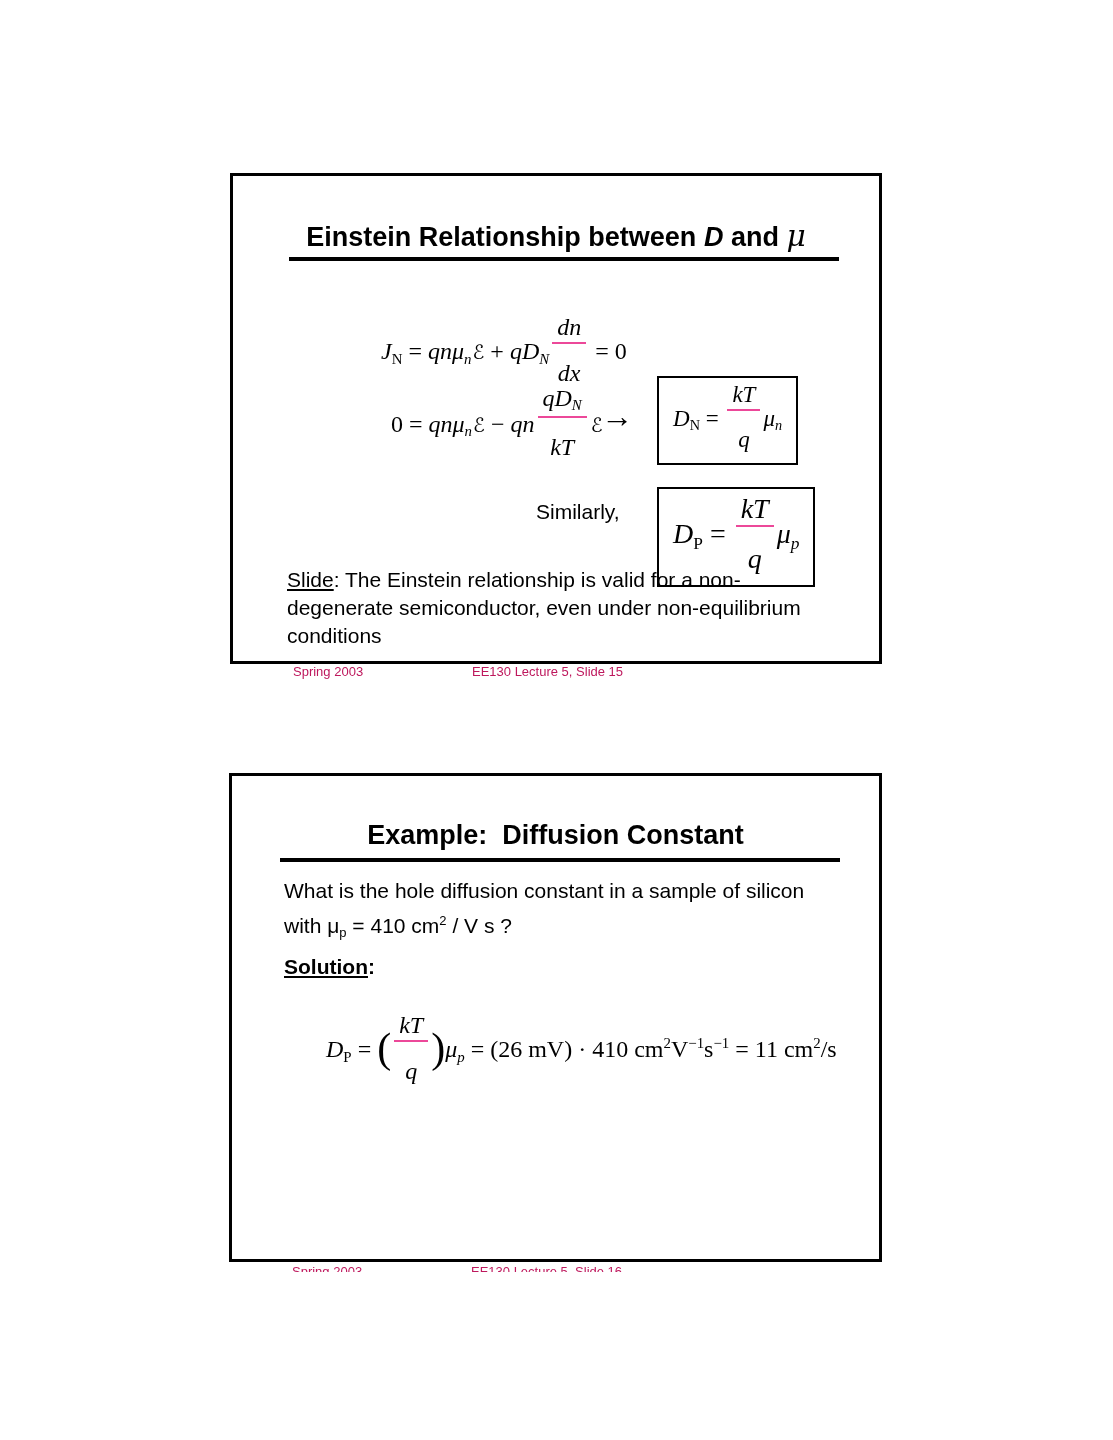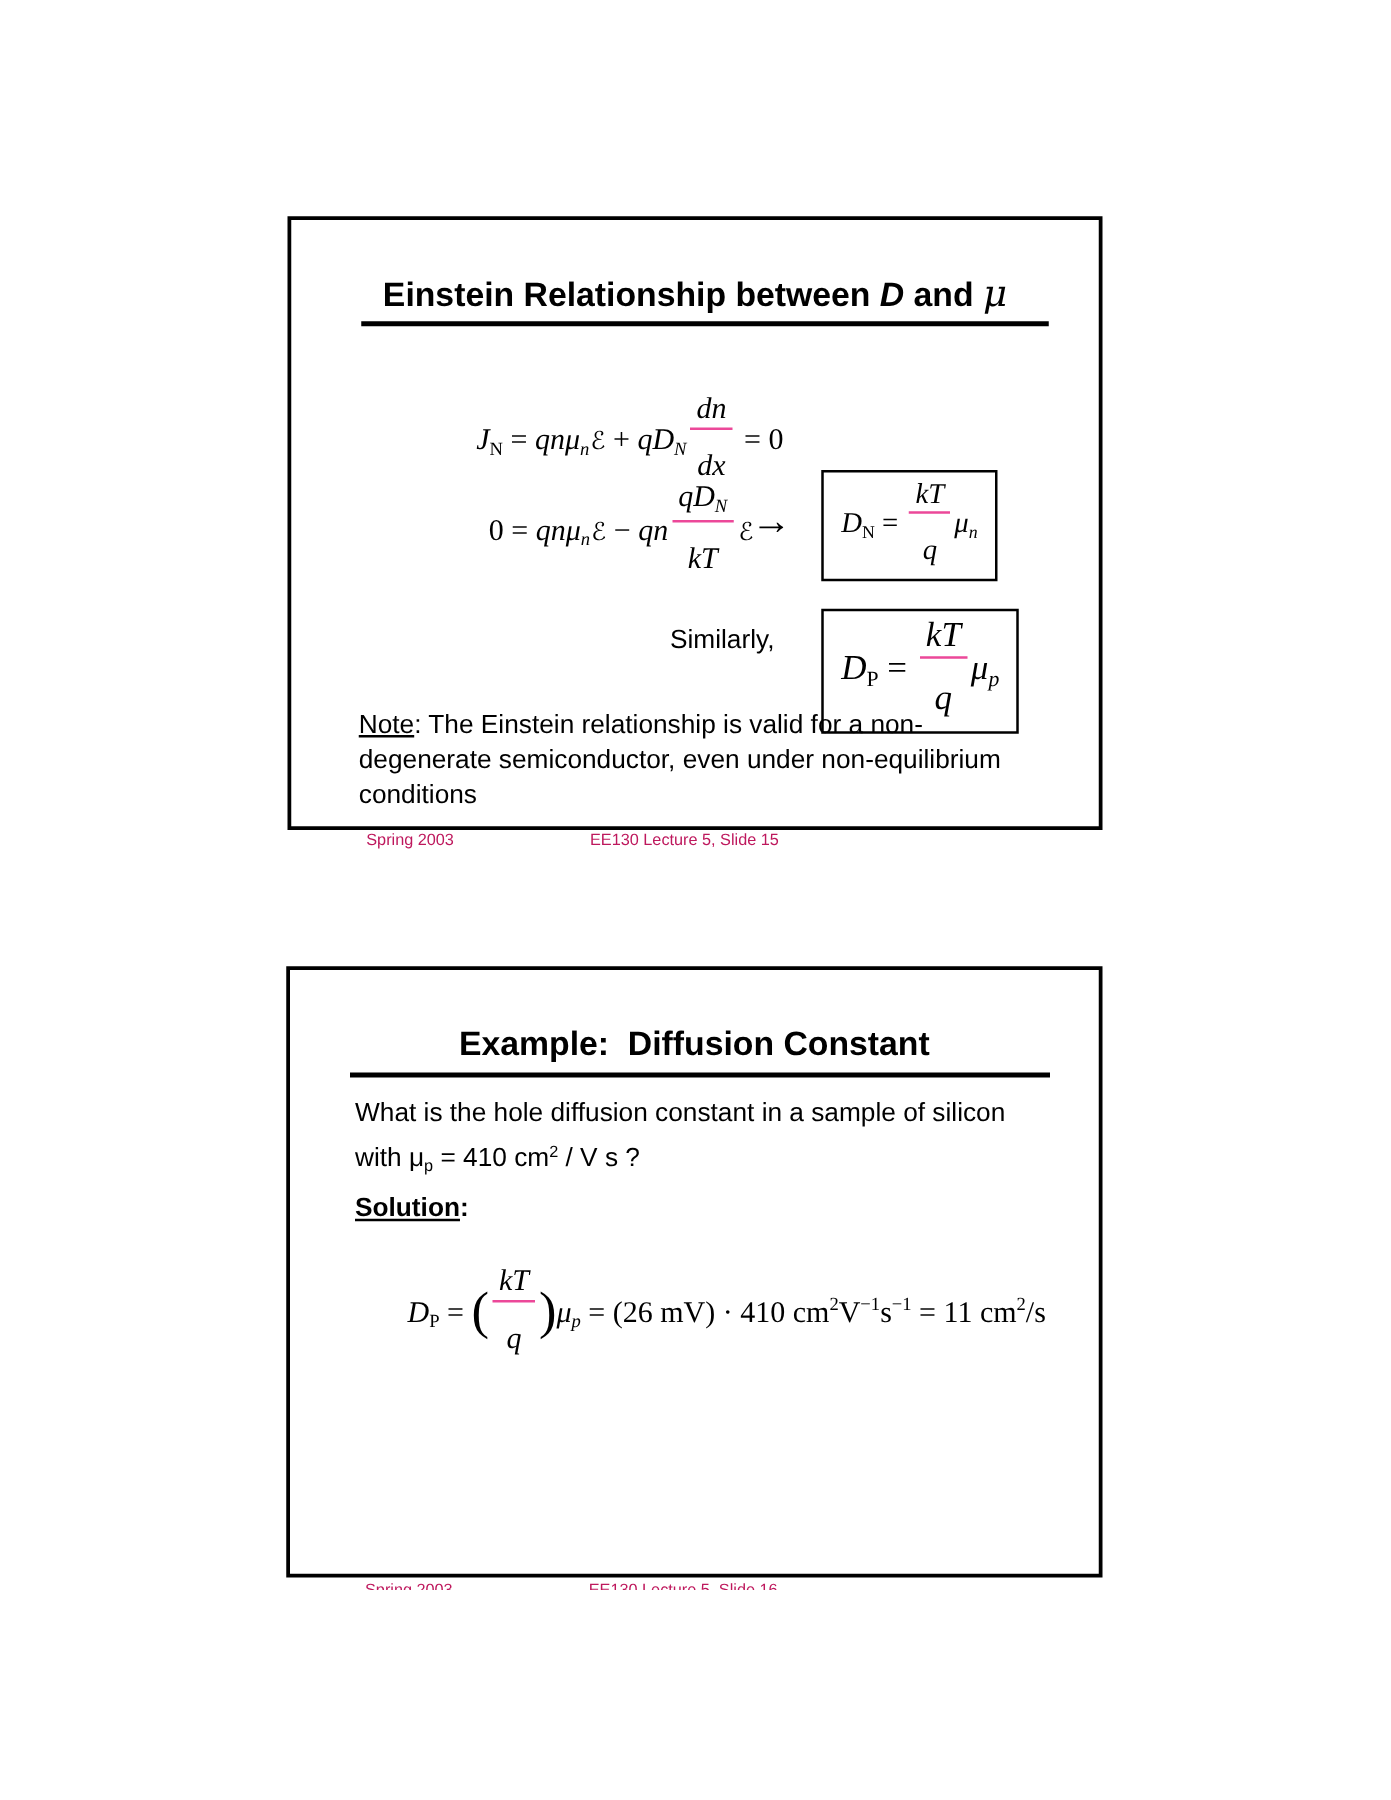--- a/index.html
+++ b/index.html
@@ -53,21 +53,21 @@
     <div class="eq math" style="top:142px;left:148px;font-size:24px;"><span class="mi">J</span><span class="sb">N</span><span class="mr"> = </span><span class="mi">qn</span><span class="mi">μ</span><span class="sbi">n</span><span class="scr">ℰ</span><span class="mr"> + </span><span class="mi">qD</span><span class="sbi">N</span><span class="frac"><span class="num"><span class="mi">dn</span></span><span class="den"><span class="mi">dx</span></span></span><span class="mr"> = 0</span></div>
 
     <div class="eq math" style="top:213px;left:158px;font-size:24px;"><span class="mr">0 = </span><span class="mi">qn</span><span class="mi">μ</span><span class="sbi">n</span><span class="scr">ℰ</span><span class="mr"> − </span><span class="mi">qn</span><span class="frac"><span class="num"><span class="mi">qD</span><span class="sbi">N</span></span><span class="den"><span class="mi">kT</span></span></span><span class="scr">ℰ</span></div>
     <div class="arrow" style="top:222px;left:368px;font-size:32px;">→</div>
     <div class="eqbox math" style="top:200px;left:424px;font-size:23px;"><span class="mi">D</span><span class="sb">N</span><span class="mr"> = </span><span class="frac"><span class="num"><span class="mi">kT</span></span><span class="den"><span class="mi">q</span></span></span><span class="mi">μ</span><span class="sbi">n</span></div>
 
     <div class="eq" style="top:324px;left:303px;font-size:21px;">Similarly,</div>
     <div class="eqbox math" style="top:311px;left:424px;font-size:28px;"><span class="mi">D</span><span class="sb">P</span><span class="mr"> = </span><span class="frac"><span class="num"><span class="mi">kT</span></span><span class="den"><span class="mi">q</span></span></span><span class="mi">μ</span><span class="sbi">p</span></div>
 
     <p class="note" style="top:390px;left:54px;width:552px;">
-      <span class="u">Note</span><span>: The Einstein relationship is valid for a non-degenerate semiconductor, even under non-equilibrium conditions</span>
+      <span class="u">Slide</span><span>: The Einstein relationship is valid for a non-degenerate semiconductor, even under non-equilibrium conditions</span>
     </p>
 
     <div class="footer" style="top:451px;left:60px;">Spring 2003</div>
     <div class="footer" style="top:451px;left:239px;">EE130 Lecture 5, Slide 15</div>
   </section>
 
   <section class="slide slide2">
     <h1 class="slide-title" style="top:44px;">Example:&nbsp; Diffusion Constant</h1>
     <div class="title-underline" style="top:82px;left:48px;width:560px;"></div>
 

